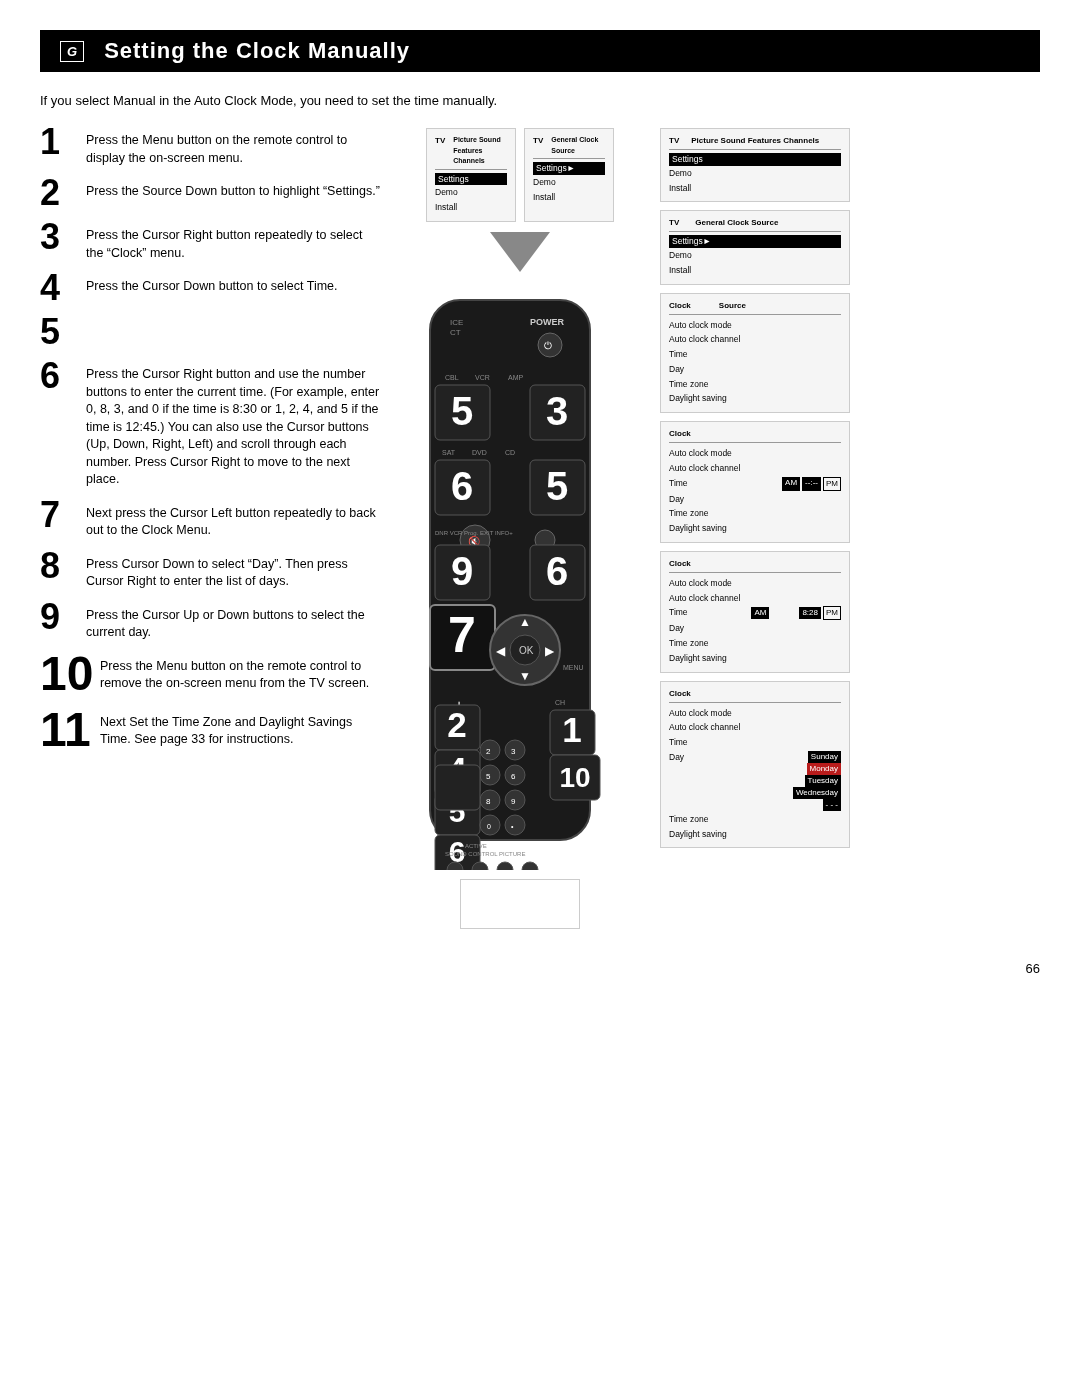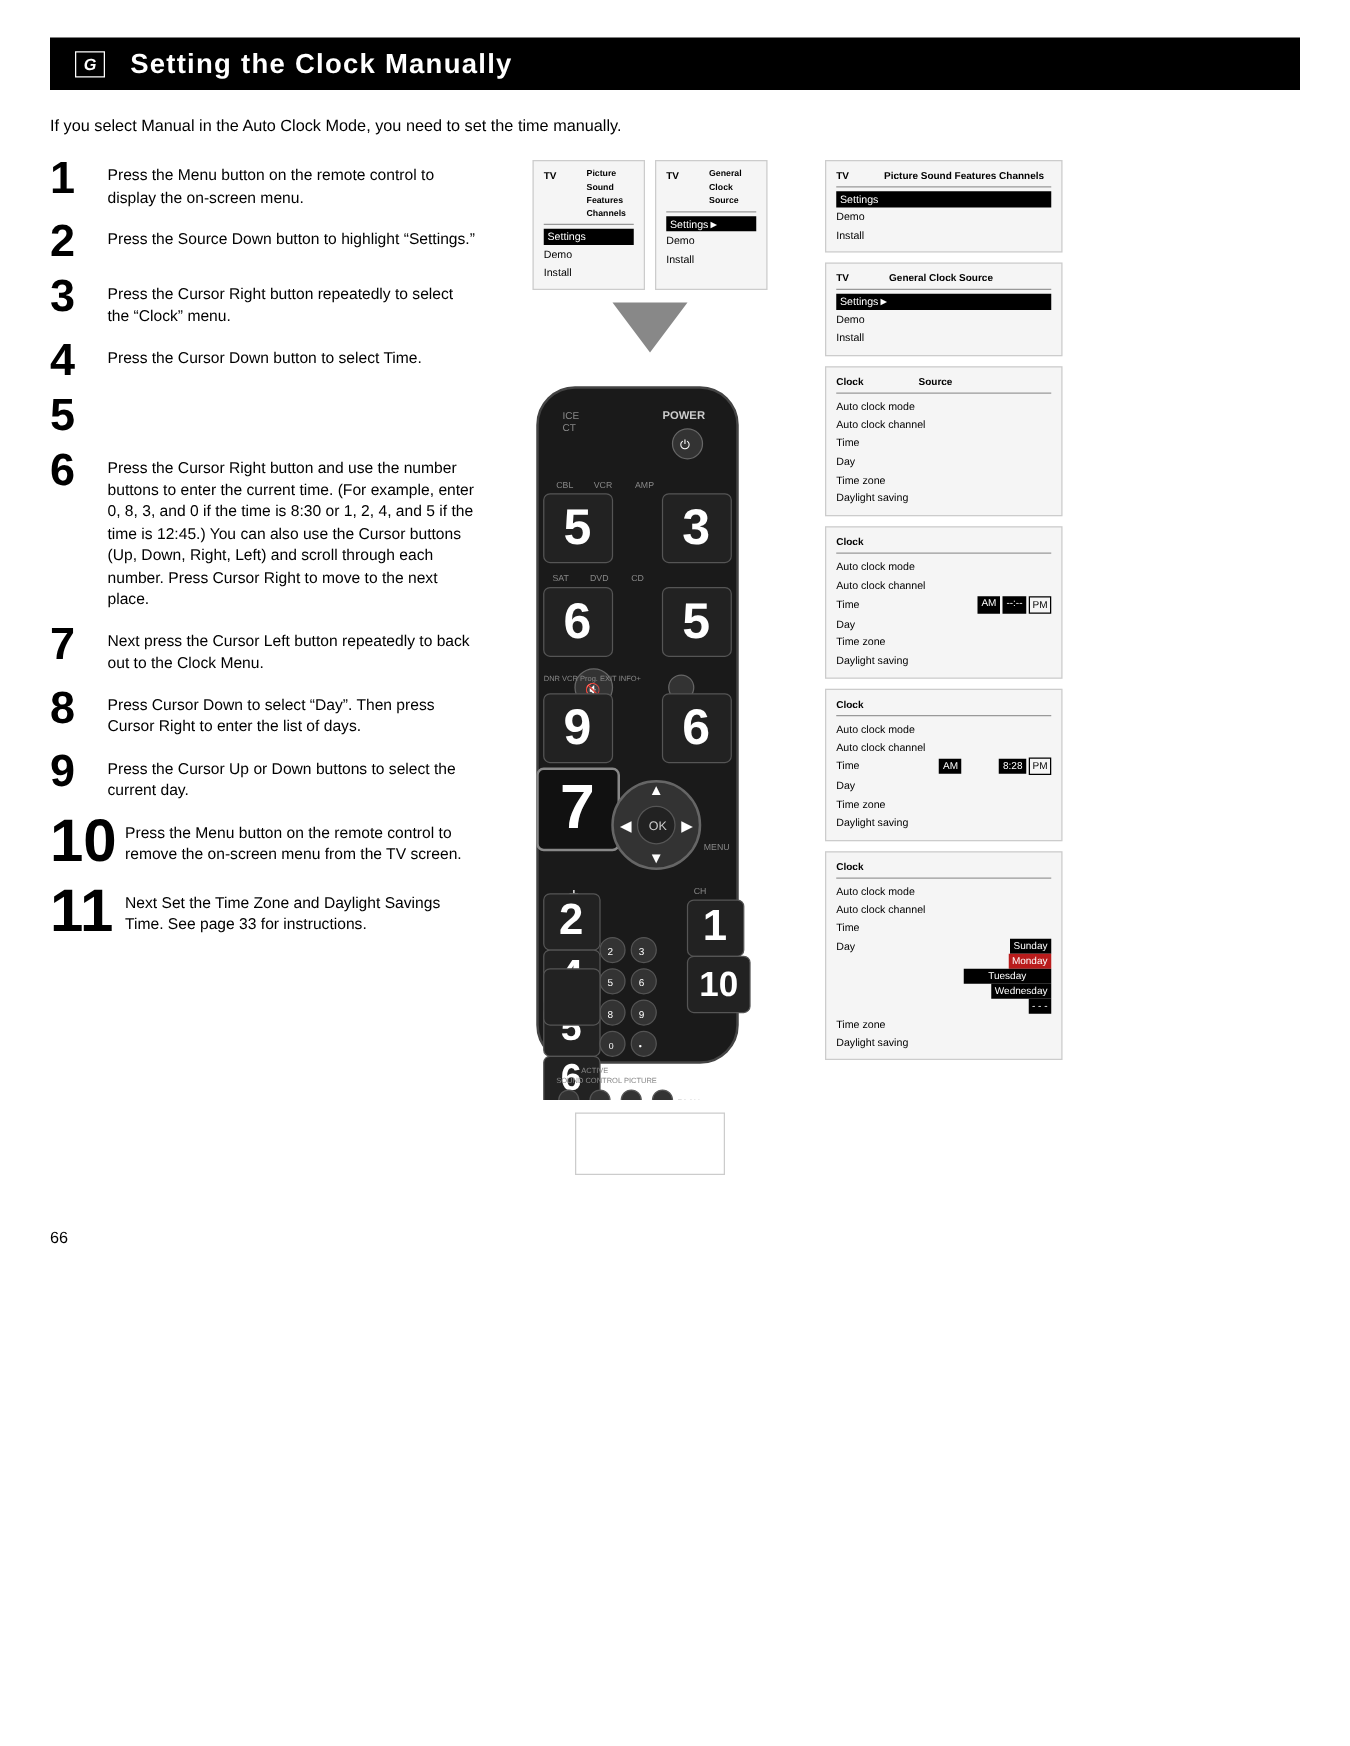--- a/index.html
+++ b/index.html
@@ -94,30 +94,30 @@
       line-height: 1.5;
       position: relative;
     }
     .menu-screen .menu-title-bar {
       font-size: 8px;
       font-weight: bold;
       border-bottom: 1px solid #999;
       margin-bottom: 3px;
       padding-bottom: 2px;
       display: flex;
-      gap: 24px;
+      gap: 8px;
     }
     .menu-screen .menu-item {
       font-size: 8.5px;
       padding: 1px 0;
     }
     .page-number {
-      text-align: left;
+      text-align: right;
       font-size: 13px;
-      margin-top: 42px;
+      margin-top: 32px;
       color: #000;
     }
     
     .triangle-down {
       width: 0;
       height: 0;
       border-left: 30px solid transparent;
       border-right: 30px solid transparent;
       border-top: 40px solid #888;
       margin: 0 auto 8px auto;
@@ -419,21 +419,21 @@
         <span style="font-weight:bold;">Clock</span>
       </div>
       <div class="menu-item">Auto clock mode</div>
       <div class="menu-item">Auto clock channel</div>
       <div class="menu-item">Time</div>
       <div class="menu-item" style="display:flex; justify-content:space-between;">
         <span>Day</span>
         <span style="display:flex;flex-direction:column;align-items:flex-end;">
           <span style="font-size:8px;background:#000;color:#fff;padding:0 3px;">Sunday</span>
           <span style="font-size:8px;background:#b91c1c;color:#fff;padding:0 3px;">Monday</span>
-          <span style="font-size:8px;background:#000;color:#fff;padding:0 20px;">Tuesday</span>
+          <span style="font-size:8px;background:#000;color:#fff;padding:0 3px;">Tuesday</span>
           <span style="font-size:8px;background:#000;color:#fff;padding:0 3px;">Wednesday</span>
           <span style="font-size:8px;background:#000;color:#fff;padding:0 3px;">- - -</span>
         </span>
       </div>
       <div class="menu-item">Time zone</div>
       <div class="menu-item">Daylight saving</div>
     </div>
   </div>
 </div>
 

